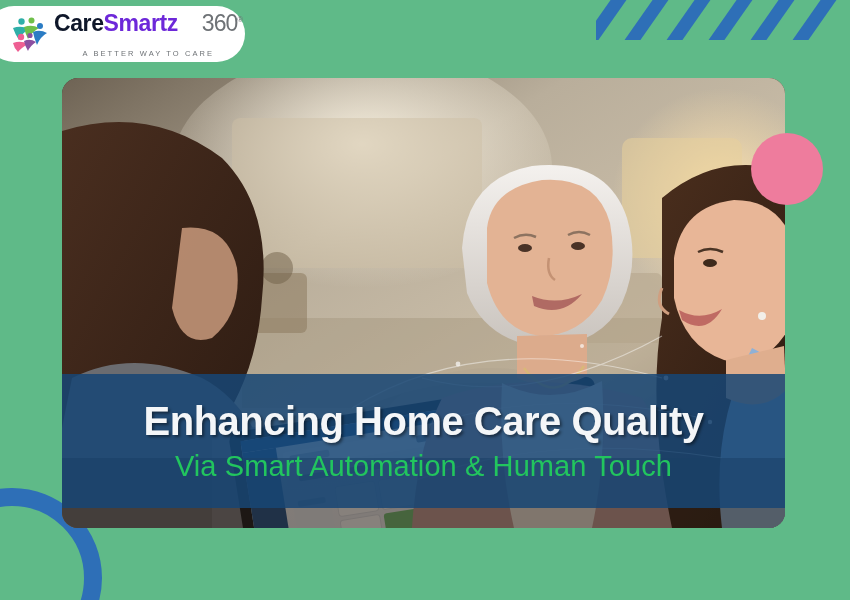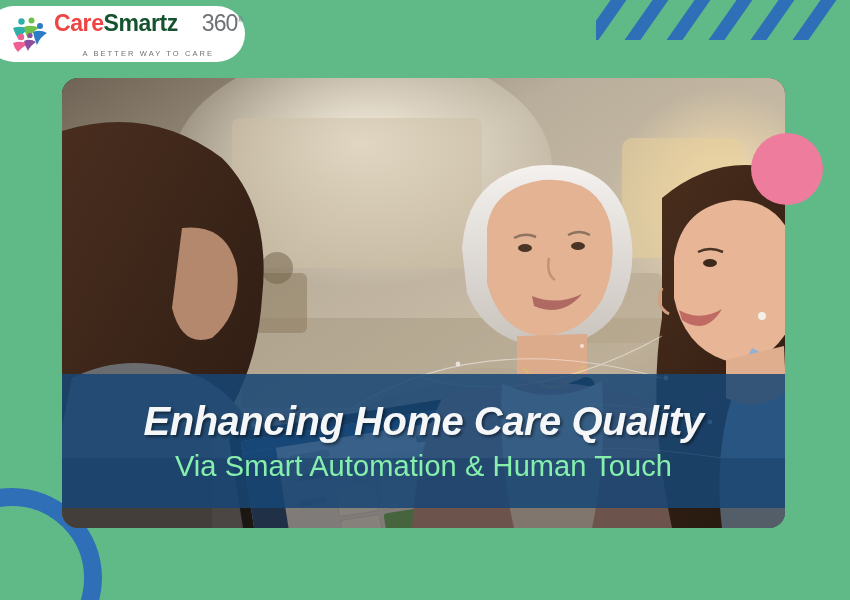--- a/index.html
+++ b/index.html
@@ -88,22 +88,22 @@
     margin-top: 1px;
   }
   .logo-word {
     font-size: 23px;
     line-height: 1;
     font-weight: bold;
     letter-spacing: -0.4px;
     white-space: nowrap;
     position: relative;
   }
-  .logo-care { color: #ef4444; }
-  .logo-smartz { color: #14532d; }
+  .logo-care { color: #0f172a; }
+  .logo-smartz { color: #6d28d9; }
   .logo-360 {
     color: #6E7276;
     font-weight: normal;
     letter-spacing: -1px;
     margin-left: 24px;
   }
   .logo-reg {
     font-size: 8px;
     color: #6E7276;
     vertical-align: super;
@@ -146,25 +146,24 @@
     z-index: 5;
   }
   .headline {
     font-size: 40px;
     font-weight: bold;
     color: #F4F6F8;
     letter-spacing: -0.5px;
     text-shadow: 2px 2px 3px rgba(0,0,0,0.45);
     white-space: nowrap;
     line-height: 1.05;
-    font-style: italic;
   }
   .subhead {
     font-size: 29px;
-    color: #86efac;
+    color: #22c55e;
     letter-spacing: 0.1px;
     margin-top: 9px;
     white-space: nowrap;
     line-height: 1.1;
   }
 </style>
 </head>
 <body>
 
 <div id="stage">

